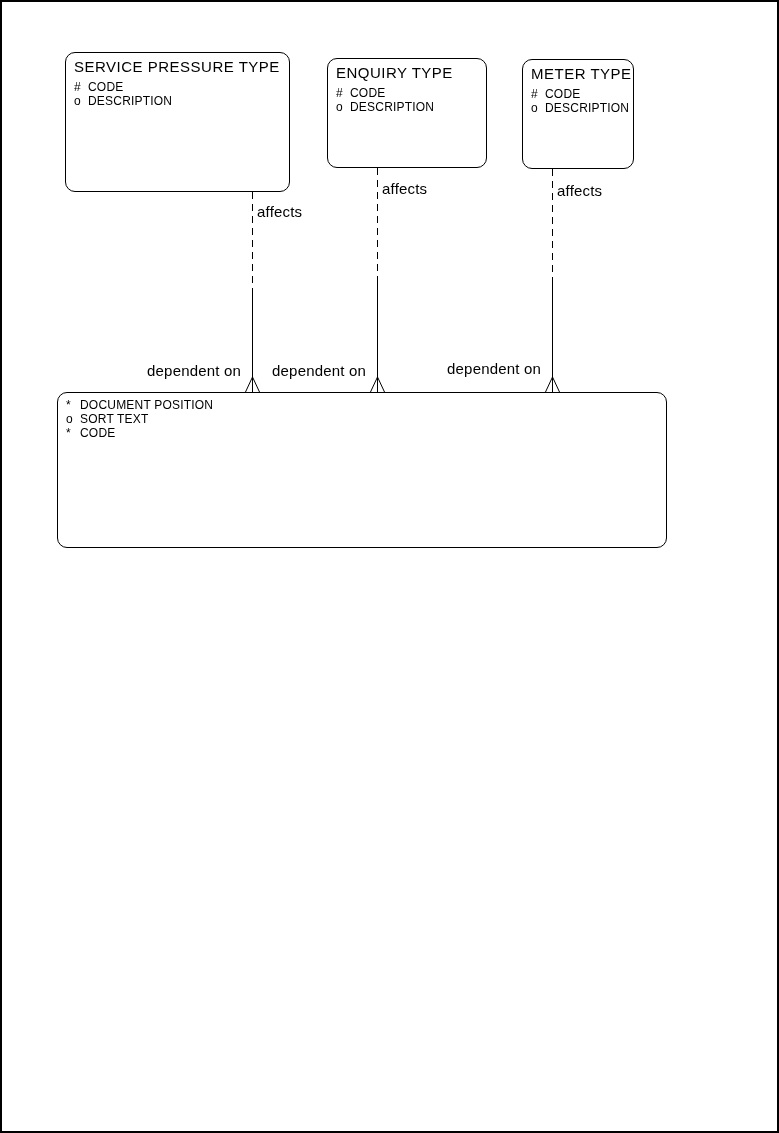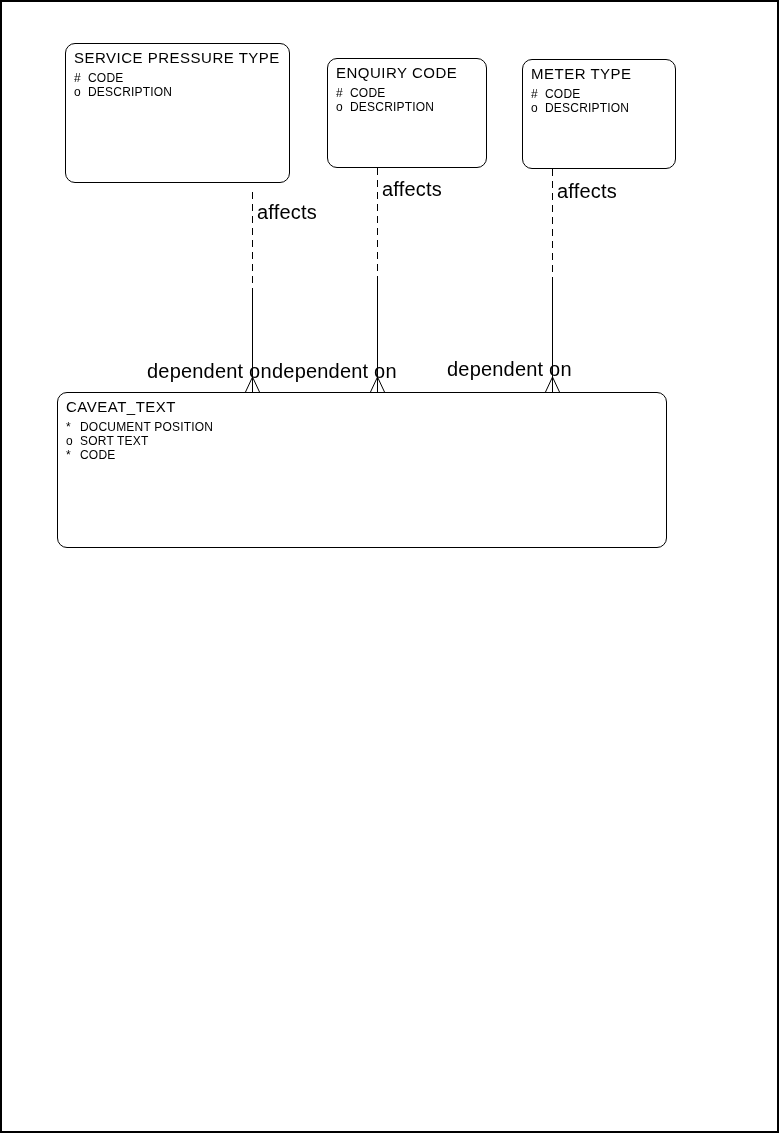--- a/index.html
+++ b/index.html
@@ -48,29 +48,29 @@
     letter-spacing: 0.2px;
     white-space: nowrap;
   }
   .attr-prefix {
     display: inline-block;
     width: 14px;
     flex: 0 0 14px;
   }
   .rel-label {
     position: absolute;
-    font-size: 20px;
+    font-size: 15px;
     line-height: 16px;
     letter-spacing: 0.2px;
     white-space: nowrap;
     z-index: 3;
   }
-  #entity-0 { left: 63px;  top: 41px;  width: 225px; height: 140px; }
+  #entity-0 { left: 63px;  top: 50px;  width: 225px; height: 140px; }
   #entity-1 { left: 325px; top: 56px;  width: 160px; height: 110px; }
-  #entity-2 { left: 520px; top: 57px;  width: 154px; height: 110px; }
+  #entity-2 { left: 520px; top: 57px;  width: 112px; height: 110px; }
   #entity-3 { left: 55px;  top: 390px; width: 610px; height: 156px; }
 
   #label-affects-0 { left: 255px; top: 202px; }
   #label-affects-1 { left: 380px; top: 179px; }
   #label-affects-2 { left: 555px; top: 181px; }
   #label-dep-0     { left: 145px; top: 361px; }
   #label-dep-1     { left: 270px; top: 361px; }
   #label-dep-2     { left: 445px; top: 359px; }
 </style>
 </head>
@@ -105,21 +105,21 @@
       <span class="attr-prefix">#</span>
       <span>CODE</span>
     </div>
     <div class="attr-row">
       <span class="attr-prefix">o</span>
       <span>DESCRIPTION</span>
     </div>
   </div>
 
   <div class="entity" id="entity-1">
-    <div class="entity-title">ENQUIRY CODE</div>
+    <div class="entity-title">ENQUIRY TYPE</div>
     <div class="attr-row">
       <span class="attr-prefix">#</span>
       <span>CODE</span>
     </div>
     <div class="attr-row">
       <span class="attr-prefix">o</span>
       <span>DESCRIPTION</span>
     </div>
   </div>
 
@@ -129,21 +129,20 @@
       <span class="attr-prefix">#</span>
       <span>CODE</span>
     </div>
     <div class="attr-row">
       <span class="attr-prefix">o</span>
       <span>DESCRIPTION</span>
     </div>
   </div>
 
   <div class="entity" id="entity-3">
-    <div class="entity-title">CAVEAT_TEXT</div>
     <div class="attr-row">
       <span class="attr-prefix">*</span>
       <span>DOCUMENT POSITION</span>
     </div>
     <div class="attr-row">
       <span class="attr-prefix">o</span>
       <span>SORT TEXT</span>
     </div>
     <div class="attr-row">
       <span class="attr-prefix">*</span>

